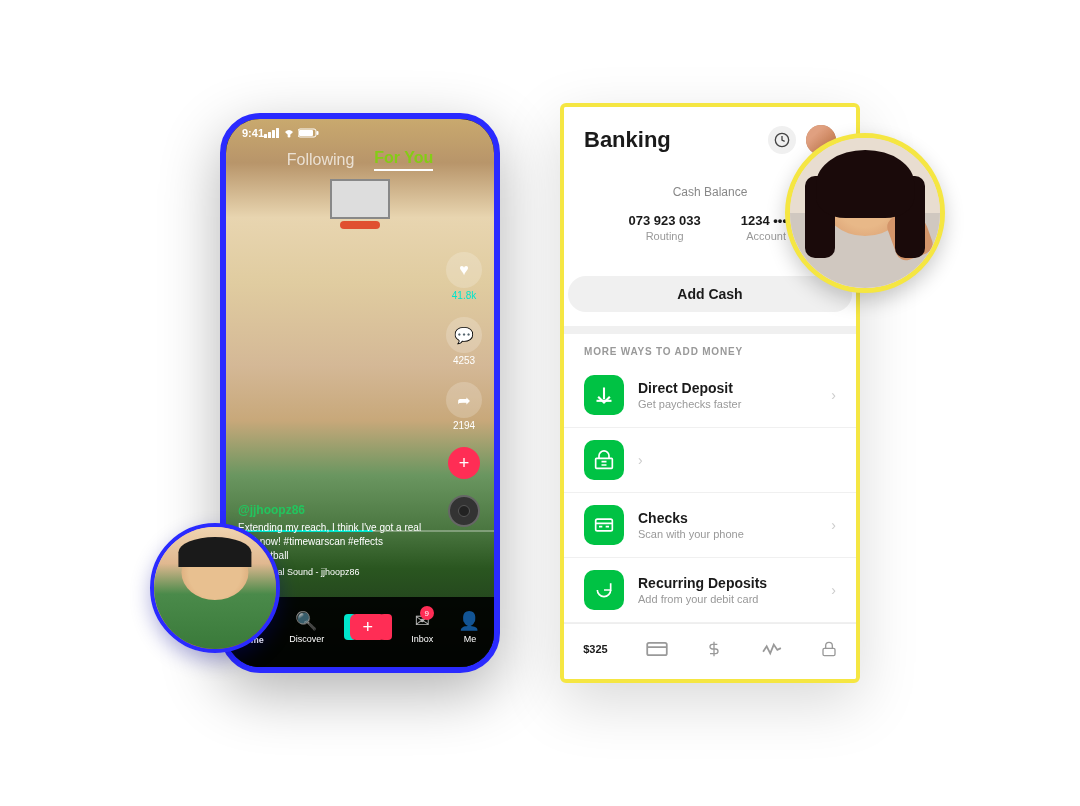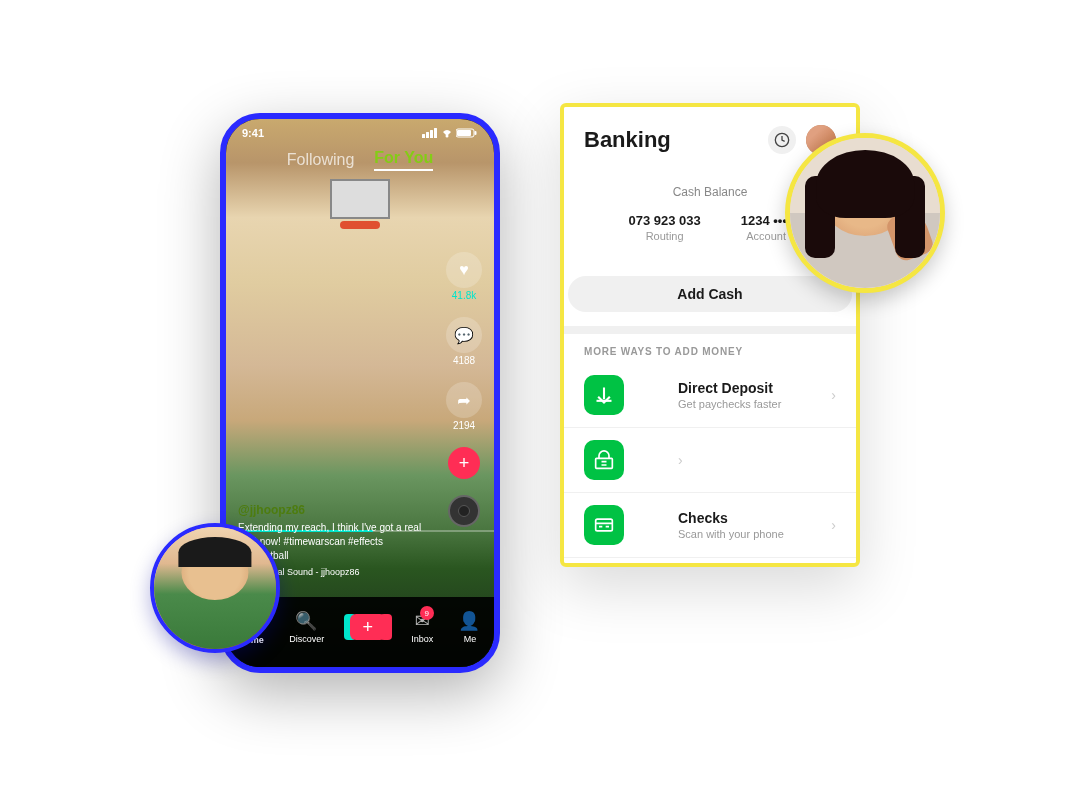--- a/index.html
+++ b/index.html
@@ -91,21 +91,21 @@
     }
 
     .tiktok-status-bar {
       position: absolute;
       top: 0;
       left: 0;
       right: 0;
       height: 28px;
       display: flex;
       align-items: center;
-      justify-content: space-between;
+      justify-content: flex-start;
       padding: 0 16px;
       z-index: 10;
     }
 
     .status-time {
       color: white;
       font-size: 11px;
       font-weight: 600;
     }
 
@@ -200,21 +200,21 @@
     
     .tiktok-bottom-info {
       position: absolute;
       bottom: 90px;
       left: 12px;
       right: 60px;
       z-index: 10;
     }
 
     .tiktok-username {
-      color: #4d7c0f;
+      color: #22c55e;
       font-size: 12px;
       font-weight: 700;
       margin-bottom: 4px;
       margin-top: 32px;
     }
 
     .tiktok-description {
       color: white;
       font-size: 10px;
       line-height: 1.4;
@@ -333,21 +333,21 @@
 
     
     .phone-right-wrapper {
       position: relative;
       width: 300px;
       height: 600px;
     }
 
     .phone-right {
       width: 300px;
-      height: 464px;
+      height: 580px;
       border-radius: 6px;
       border: 4px solid #f5e642;
       overflow: hidden;
       background: #f8f8f8;
       box-shadow: 0 20px 60px rgba(0,0,0,0.15);
       position: relative;
     }
 
     .banking-header {
       background: white;
@@ -468,21 +468,20 @@
     .banking-list {
       background: white;
     }
 
     .banking-list-item {
       display: flex;
       align-items: center;
       padding: 12px 20px;
       border-bottom: 1px solid #f0f0f0;
       position: relative;
-      gap: 40px;
     }
 
     .list-icon {
       width: 40px;
       height: 40px;
       border-radius: 10px;
       background: #00c244;
       display: flex;
       align-items: center;
       justify-content: center;
@@ -598,21 +597,21 @@
         <span class="tiktok-nav-item active">For You</span>
       </div>
 
       <div class="tiktok-right-icons">
         <div class="tiktok-icon">
           <div class="tiktok-icon-circle">♥</div>
           <span class="tiktok-icon-count likes-count">41.8k</span>
         </div>
         <div class="tiktok-icon">
           <div class="tiktok-icon-circle">💬</div>
-          <span class="tiktok-icon-count">4188</span>
+          <span class="tiktok-icon-count">4253</span>
         </div>
         <div class="tiktok-icon">
           <div class="tiktok-icon-circle">➦</div>
           <span class="tiktok-icon-count">2194</span>
         </div>
         <div class="tiktok-icon">
           <div style="width:32px;height:32px;background:#ff2d55;border-radius:50%;display:flex;align-items:center;justify-content:center;color:white;font-size:18px;">+</div>
         </div>
         <div class="tiktok-icon">
           <div style="width:32px;height:32px;background:#333;border-radius:50%;display:flex;align-items:center;justify-content:center;border:2px solid #666;">
@@ -759,20 +758,48 @@
             </svg>
           </div>
           <div class="list-text">
             <div class="list-title">Recurring Deposits</div>
             <div class="list-subtitle">Add from your debit card</div>
           </div>
           <span class="list-chevron">›</span>
         </div>
       </div>
 
+      <div class="banking-bottom-nav">
+        <div class="banking-nav-item">
+          <span class="banking-nav-amount">$325</span>
+        </div>
+        <div class="banking-nav-item">
+          <svg width="22" height="16" viewBox="0 0 24 18" fill="none" stroke="#999" stroke-width="2">
+            <rect x="1" y="2" width="22" height="14" rx="2"></rect>
+            <line x1="1" y1="7" x2="23" y2="7"></line>
+          </svg>
+        </div>
+        <div class="banking-nav-item">
+          <svg width="16" height="22" viewBox="0 0 24 24" fill="none" stroke="#999" stroke-width="2">
+            <line x1="12" y1="1" x2="12" y2="23"></line>
+            <path d="M17 5H9.5a3.5 3.5 0 0 0 0 7h5a3.5 3.5 0 0 1 0 7H6"></path>
+          </svg>
+        </div>
+        <div class="banking-nav-item">
+          <svg width="22" height="16" viewBox="0 0 24 18" fill="none" stroke="#999" stroke-width="2">
+            <polyline points="2 12 6 6 10 14 14 4 18 10 22 8"></polyline>
+          </svg>
+        </div>
+        <div class="banking-nav-item">
+          <svg width="16" height="20" viewBox="0 0 24 24" fill="none" stroke="#999" stroke-width="2">
+            <rect x="3" y="11" width="18" height="11" rx="2"></rect>
+            <path d="M7 11V7a5 5 0 0 1 10 0v4"></path>
+          </svg>
+        </div>
+      </div>
     </div>
 
     <div class="avatar-right">
       <div style="width:100%;height:100%;position:relative;background:#e8ddd0;">
 
         <div style="position:absolute;bottom:0;left:0;right:0;height:50%;background:#d0c8c0;border-radius:0 0 50% 50%;"></div>
 
         <div style="position:absolute;bottom:40%;left:50%;transform:translateX(-50%);width:20%;height:15%;background:#e0b090;border-radius:4px;"></div>
 
         <div style="position:absolute;top:15%;left:50%;transform:translateX(-50%);width:58%;height:50%;background:radial-gradient(circle at 50% 50%, #e8b888 50%, #d4956a 100%);border-radius:50%;">

